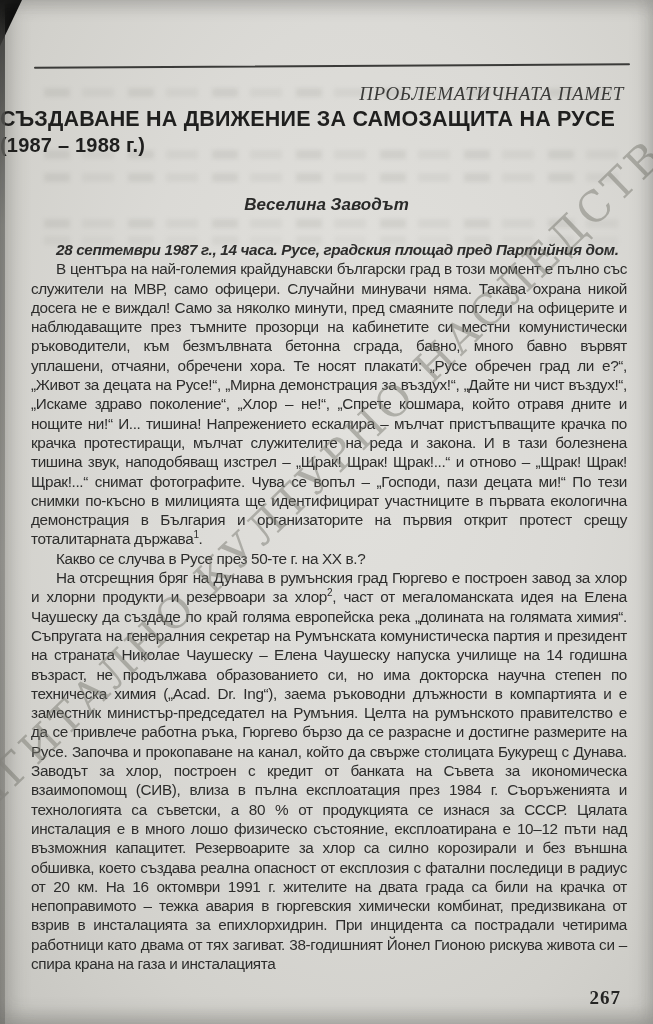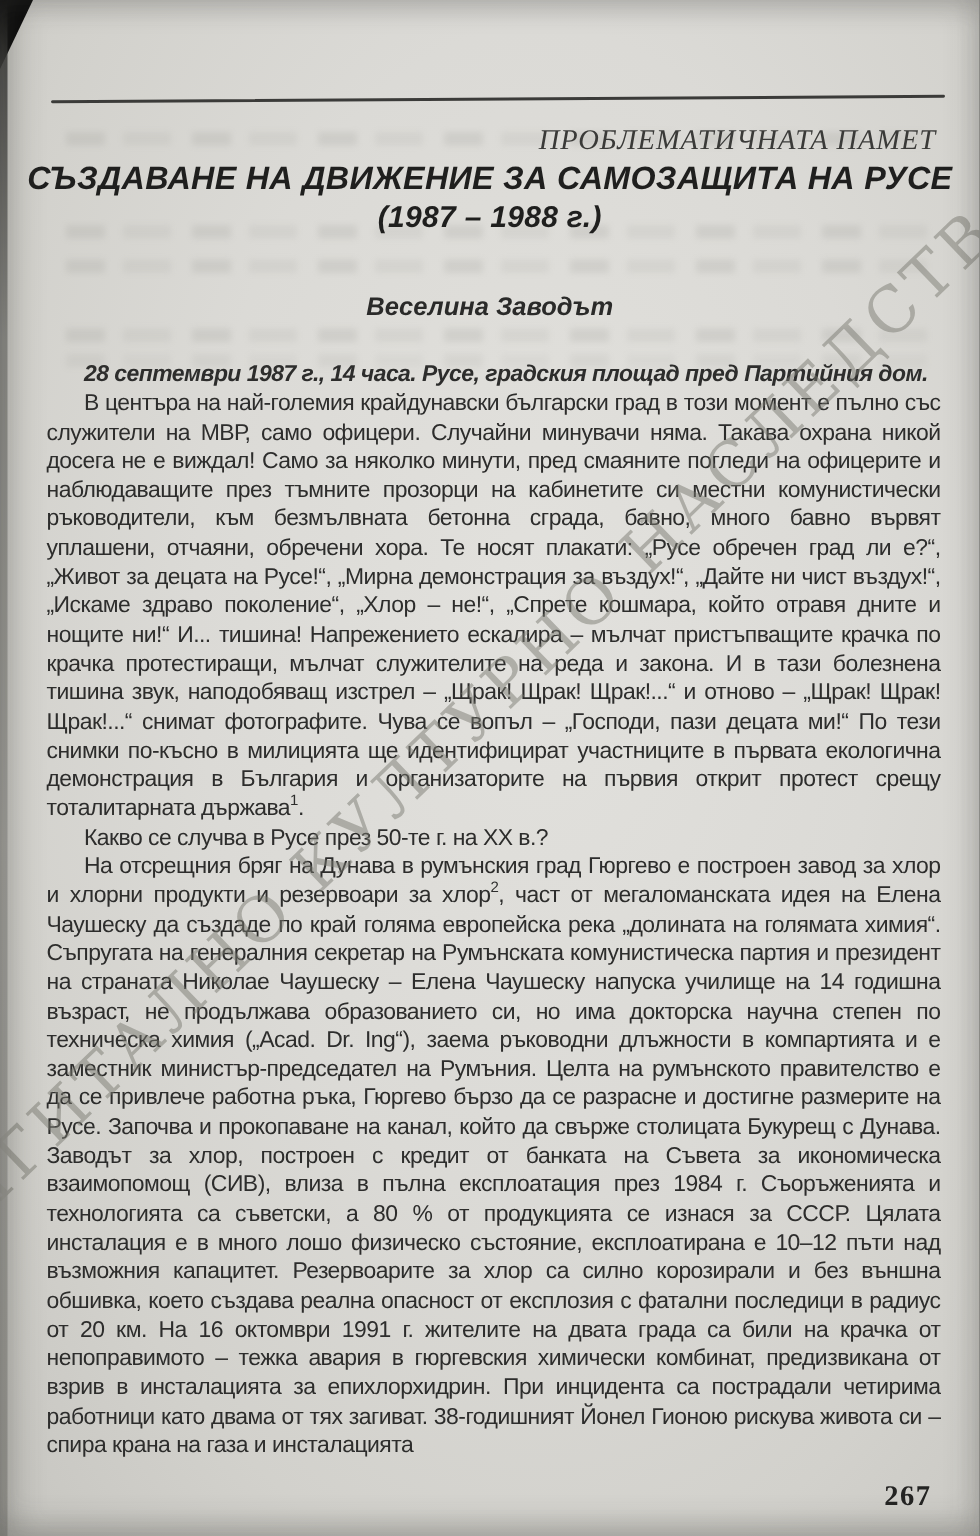--- a/index.html
+++ b/index.html
@@ -34,21 +34,21 @@
       rgba(150,150,144,.22) 38px, rgba(150,150,144,.22) 70px,
       rgba(150,150,144,0) 70px, rgba(150,150,144,0) 84px);}
   
   .running-header{
     position:absolute;top:37px;right:29px;z-index:3;
     font-family:"Liberation Serif", serif;
     font-style:italic;font-size:19px;letter-spacing:.6px;color:#3a3a38;margin-top:46px;}
   .header-rule{position:absolute;top:65px;left:34px;width:596px;height:2.4px;
     background:#3b3b39;border-radius:2px;transform:rotate(-.35deg);z-index:3;}
   
-  .title-block{position:absolute;top:106px;left:0;width:100%;text-align:center;z-index:3;font-style:italic;}
+  .title-block{position:absolute;top:106px;left:0;width:100%;text-align:left;z-index:3;}
   .title-line1{font-size:21.5px;font-weight:700;color:#1f1f1e;letter-spacing:.2px;line-height:26px;}
   .title-line2{font-size:20px;font-weight:700;color:#1f1f1e;letter-spacing:.2px;line-height:26px;}
   .author{position:absolute;top:195px;left:0;width:100%;text-align:center;z-index:3;
     font-size:17px;font-weight:700;font-style:italic;color:#2a2a29;}
   
   .article-body{position:absolute;top:240px;left:31px;width:596px;z-index:3;}
   .para{margin:0;text-align:justify;text-indent:25px;
     font-size:15.3px;line-height:19.3px;letter-spacing:-.35px;color:#2d2d2c;}
   .para.lead{font-weight:700;font-style:italic;}
   .para sup{font-size:10px;line-height:0;vertical-align:super;}

